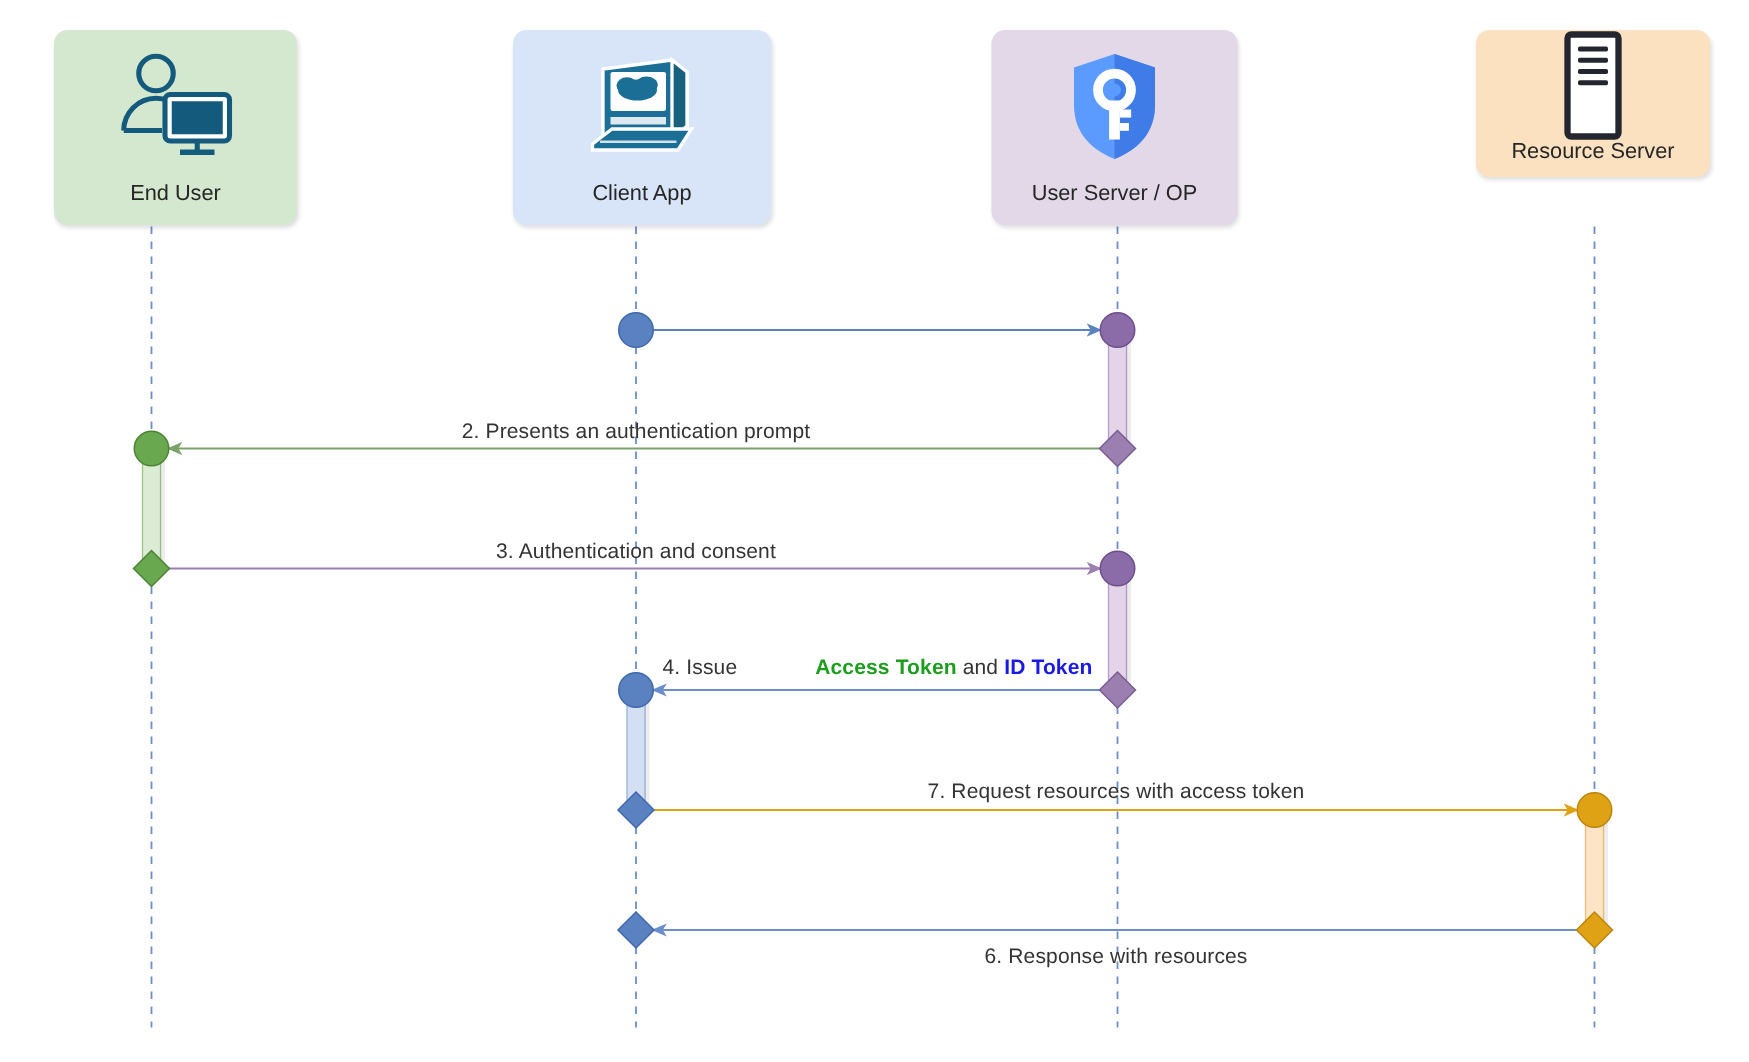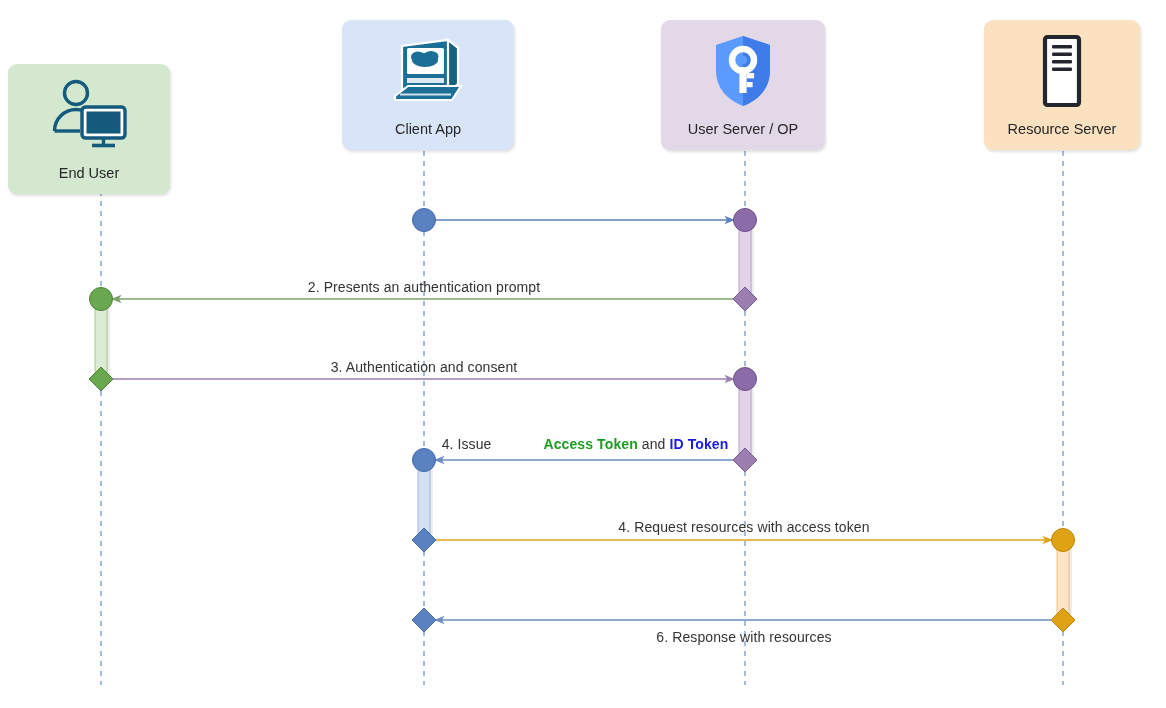--- a/index.html
+++ b/index.html
@@ -124,21 +124,21 @@
       <circle cx="745" cy="379" r="11.5" fill="#8b6ba8" stroke="#6e4f8b" stroke-width="1"></circle>
       <polygon points="745,448 757,460 745,472 733,460" fill="#9b7fb0" stroke="#7a5c93" stroke-width="1"></polygon>
       <circle cx="424" cy="460" r="11.5" fill="#5a81c0" stroke="#3f68ad" stroke-width="1"></circle>
       <polygon points="424,528 436,540 424,552 412,540" fill="#5a81c0" stroke="#3f68ad" stroke-width="1"></polygon>
       <circle cx="1063" cy="540" r="11.5" fill="#e0a215" stroke="#bc860b" stroke-width="1"></circle>
       <polygon points="1063,608 1075,620 1063,632 1051,620" fill="#e0a215" stroke="#bc860b" stroke-width="1"></polygon>
       <polygon points="424,608 436,620 424,632 412,620" fill="#5a81c0" stroke="#3f68ad" stroke-width="1"></polygon>
     </svg>
 
   <div id="actors-layer">
-      <div class="actor-box" style="left: 8px; top: 20px; width: 162px; height: 130px; background: rgb(212, 232, 207); margin-top: 44px;">
+      <div class="actor-box" style="left: 36px; top: 20px; width: 162px; height: 130px; background: rgb(212, 232, 207);">
         <div class="actor-icon">
     <svg width="78" height="72" viewBox="0 0 78 72">
       <circle cx="26" cy="14" r="11.5" fill="none" stroke="#135a7c" stroke-width="3.4"></circle>
       <path d="M4.5 52 A21.5 21.5 0 0 1 47.5 52" fill="none" stroke="#135a7c" stroke-width="3.4"></path>
       <line x1="4.5" y1="52" x2="30" y2="52" stroke="#135a7c" stroke-width="3.4"></line>
       <rect x="32" y="28" width="43" height="31" rx="3.5" fill="#ffffff" stroke="#135a7c" stroke-width="3.4"></rect>
       <rect x="36.5" y="32.5" width="34" height="22" fill="#135a7c"></rect>
       <line x1="53.5" y1="59" x2="53.5" y2="65" stroke="#135a7c" stroke-width="3.4"></line>
       <line x1="42" y1="66.5" x2="65" y2="66.5" stroke="#135a7c" stroke-width="3.6"></line>
     </svg>
@@ -168,21 +168,21 @@
       <path d="M31 2 L58 11 L58 36 C58 55 46 66 31 72 Z" fill="#3f7ce8"></path>
       <circle cx="31" cy="26" r="11" fill="none" stroke="#ffffff" stroke-width="6.5"></circle>
       <circle cx="31" cy="26" r="4.3" fill="#5b9bff"></circle>
       <rect x="27.4" y="33" width="7.2" height="26" fill="#ffffff"></rect>
       <rect x="34.6" y="39" width="7.5" height="5.4" fill="#ffffff"></rect>
       <rect x="34.6" y="48" width="6" height="5.2" fill="#ffffff"></rect>
     </svg>
         </div>
         <div class="actor-label">User Server / OP</div>
       </div>
-      <div class="actor-box" style="left: 984px; top: 20px; width: 156px; height: 130px; background: rgb(251, 225, 192);">
+      <div class="actor-box" style="left: 984px; top: 20px; width: 156px; height: 98px; background: rgb(251, 225, 192);">
         <div class="actor-icon">
     <svg width="52" height="74" viewBox="0 0 52 74">
       <rect x="9" y="3" width="34" height="68" rx="2.5" fill="#ffffff" stroke="#23262e" stroke-width="4.2"></rect>
       <rect x="16" y="11" width="20" height="3.4" rx="1.2" fill="#23262e"></rect>
       <rect x="16" y="18.5" width="20" height="3.4" rx="1.2" fill="#23262e"></rect>
       <rect x="16" y="26" width="20" height="3.4" rx="1.2" fill="#23262e"></rect>
       <rect x="16" y="33.5" width="20" height="3.4" rx="1.2" fill="#23262e"></rect>
     </svg>
         </div>
         <div class="actor-label">Resource Server</div>
@@ -195,20 +195,20 @@
       <div class="msg-label center" style="left: 424px; top: 278px;">
         <div><span>2. Presents an authentication prompt</span></div>
       </div>
       <div class="msg-label center" style="left: 424px; top: 358px;">
         <div><span>3. Authentication and consent</span></div>
       </div>
       <div class="msg-label center" style="left: 585px; top: 435px;">
         <div><span>4. Issue </span><span class="b-green">Access Token</span><span> and </span><span class="b-blue">ID Token</span></div>
       </div>
       <div class="msg-label center" style="left: 744px; top: 518px;">
-        <div><span>4. Request resources with access token</span></div>
+        <div><span>7. Request resources with access token</span></div>
       </div>
       <div class="msg-label center" style="left: 744px; top: 628px;">
         <div><span>6. Response with resources</span></div>
       </div>
     </div>
 
 </div>
 
 </body></html>

